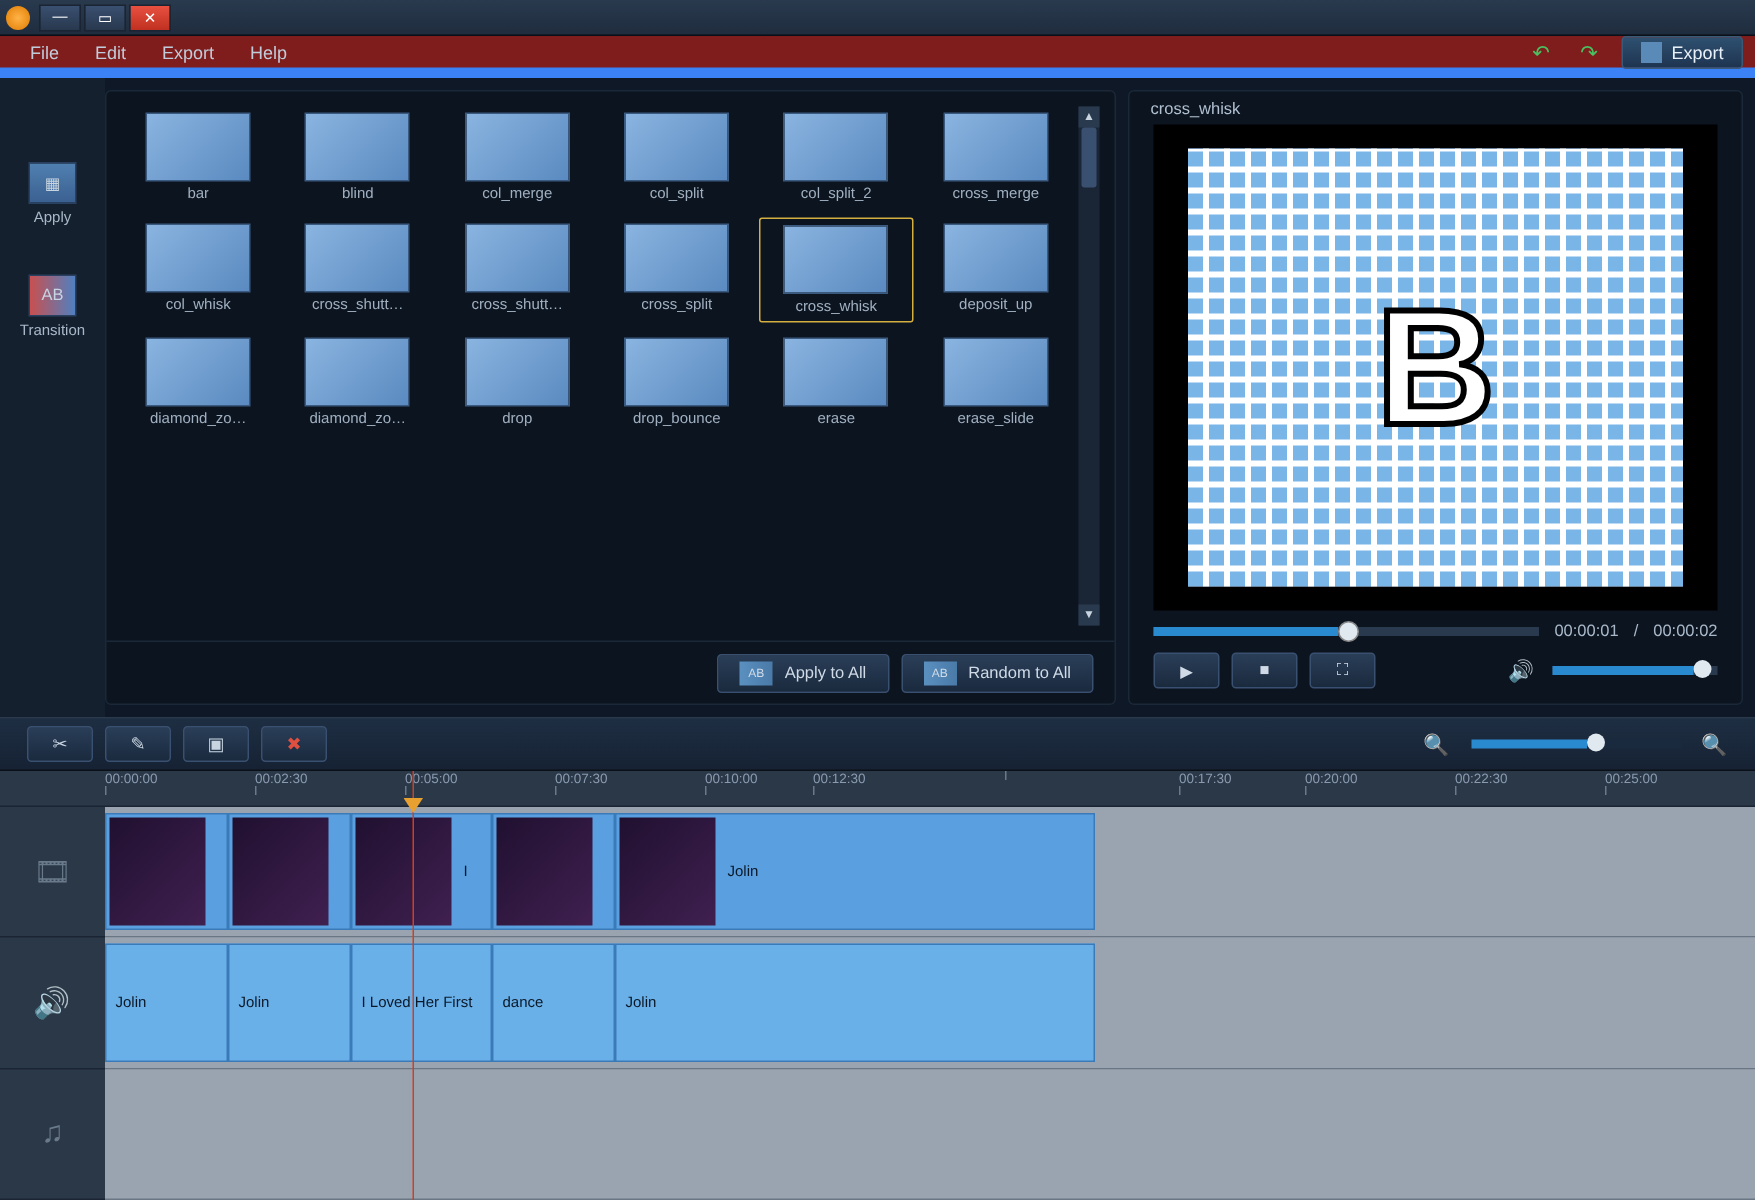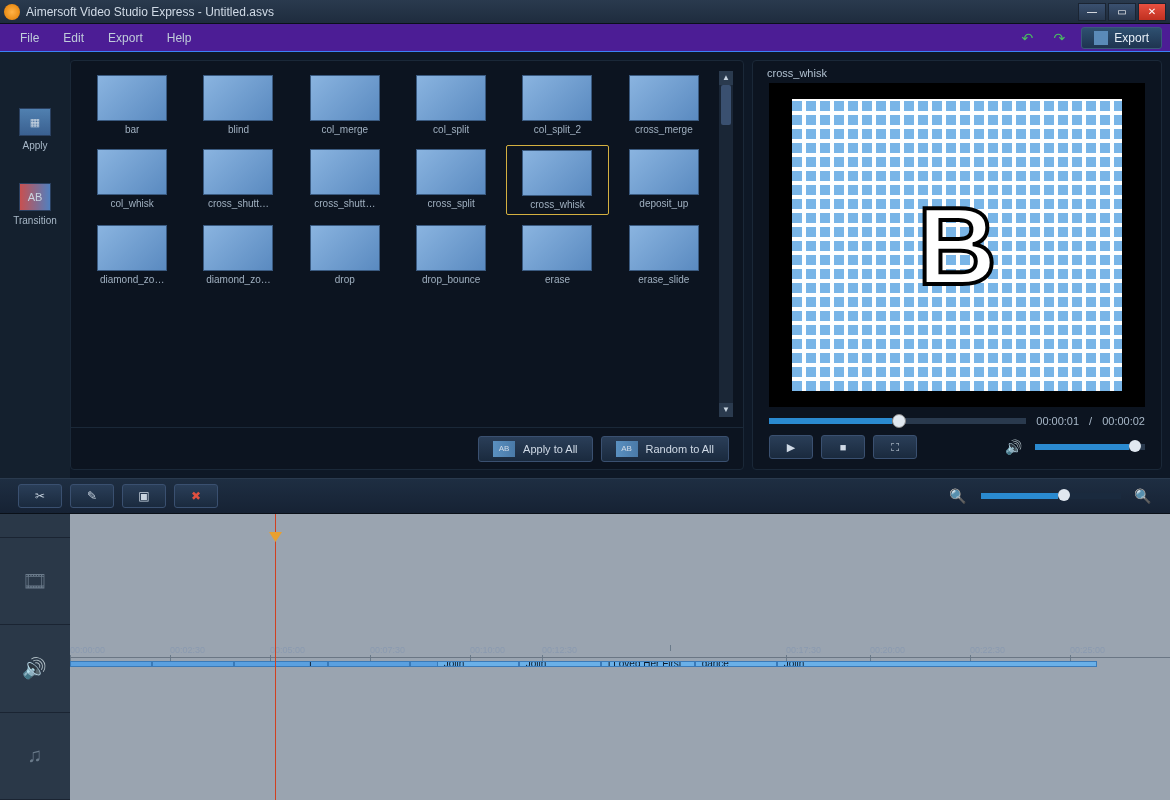--- a/index.html
+++ b/index.html
@@ -7,21 +7,21 @@
 
 
 .titlebar { height: 24px; background: linear-gradient(#2a3a4e, #1e2c3e); display: flex; align-items: center; padding: 0 4px; border-bottom: 1px solid #0a1018; }
 .titlebar-icon { width: 16px; height: 16px; background: radial-gradient(circle, #ffb347, #e07b00); border-radius: 50%; margin-right: 6px; }
 .titlebar-text { flex: 1; font-size: 12px; color: #d0dae6; }
 .win-controls { display: flex; gap: 2px; }
 .win-btn { width: 28px; height: 18px; background: linear-gradient(#3a5070, #28384e); border: 1px solid #1a2432; display: flex; align-items: center; justify-content: center; font-size: 10px; color: #fff; cursor: pointer; }
 .win-btn.close { background: linear-gradient(#e85040, #c03020); }
 
 
-.menubar { height: 28px; background: #4c1d95; display: flex; align-items: center; padding: 0 8px; border-bottom: 1px solid #3b82f6; }
+.menubar { height: 28px; background: #7f1d1d; display: flex; align-items: center; padding: 0 8px; border-bottom: 7px solid #3b82f6; }
 .menu-item { padding: 4px 12px; font-size: 12px; cursor: pointer; color: #c0ccda; }
 .menubar-spacer { flex: 1; }
 .menubar-icon { width: 20px; height: 20px; margin: 0 6px; cursor: pointer; display: flex; align-items: center; justify-content: center; font-size: 14px; }
 .export-btn { display: flex; align-items: center; gap: 6px; padding: 3px 12px; background: linear-gradient(#2e5070, #1e3450); border: 1px solid #3a5a7a; border-radius: 3px; cursor: pointer; color: #e8f0f8; font-size: 12px; margin-left: 6px; }
 .export-icon { width: 14px; height: 14px; background: #5a8ab8; }
 
 
 .main { display: flex; height: 426px; background: #0e1826; }
 .side-nav { width: 70px; background: #14202e; display: flex; flex-direction: column; align-items: center; gap: 20px; padding-top: 50px; }
 .side-nav-item { display: flex; flex-direction: column; align-items: center; gap: 4px; cursor: pointer; padding: 6px; }
@@ -70,38 +70,37 @@
 .zoom-slider { width: 140px; height: 6px; background: #1a2a3e; position: relative; margin: 0 6px; }
 .zoom-fill { position: absolute; left: 0; top: 0; bottom: 0; width: 55%; background: #2a8ad0; }
 .zoom-handle { position: absolute; left: 55%; top: -4px; width: 12px; height: 12px; background: #e0e8f0; border-radius: 50%; cursor: pointer; }
 .zoom-icon { font-size: 14px; color: #c0ccda; cursor: pointer; }
 
 
 .timeline { height: 286px; background: #9aa4b0; display: flex; }
 .track-headers { width: 70px; background: #2a3848; display: flex; flex-direction: column; }
 .ruler-corner { height: 24px; background: #2a3848; border-bottom: 1px solid #1a2432; }
 .track-header { flex: 1; border-bottom: 1px solid #1a2432; display: flex; align-items: center; justify-content: center; font-size: 20px; color: #6a7a8a; }
-.tracks-area { flex: 1; display: flex; flex-direction: row; position: relative; align-items: center; }
+.tracks-area { flex: 1; display: flex; flex-direction: column; position: relative; }
 .ruler { height: 24px; background: #2a3848; display: flex; position: relative; border-bottom: 1px solid #1a2432; }
 .ruler-tick { position: absolute; top: 0; font-size: 9px; color: #8a9ab0; white-space: nowrap; }
 .ruler-tick::before { content:''; position: absolute; left: 0; bottom: -6px; width: 1px; height: 6px; background: #6a7a8a; }
 .playhead { position: absolute; top: 0; bottom: 0; left: 205px; width: 1px; background: #d04020; z-index: 5; }
 .playhead-handle { position: absolute; top: 18px; left: -6px; width: 13px; height: 10px; background: #e8a030; clip-path: polygon(0 0, 100% 0, 50% 100%); }
 .track { flex: 1; border-bottom: 1px solid #6a7684; position: relative; background: #9aa4b0; }
 .clip { position: absolute; top: 4px; bottom: 4px; background: #5aa0e0; border: 1px solid #3a7ab8; display: flex; align-items: center; padding: 2px; overflow: hidden; }
 .clip-thumb { height: 100%; width: 64px; background: linear-gradient(135deg, #201030, #402050); margin-right: 4px; flex-shrink: 0; }
 .clip-label { font-size: 10px; color: #0a1828; padding-left: 4px; }
 .clip.audio { background: #6ab0e8; }
 </style>
 </head>
 <body>
 
 <div class="titlebar">
   <div class="titlebar-icon"></div>
-  <div class="titlebar-text">Aimersoft Video Studio Express - Untitled.asvs</div>
   <div class="win-controls">
     <div class="win-btn">—</div>
     <div class="win-btn">▭</div>
     <div class="win-btn close">✕</div>
   </div>
 </div>
 
 <div class="menubar">
   <div id="menu-items" style="display: flex;">
       <div class="menu-item">File</div>

